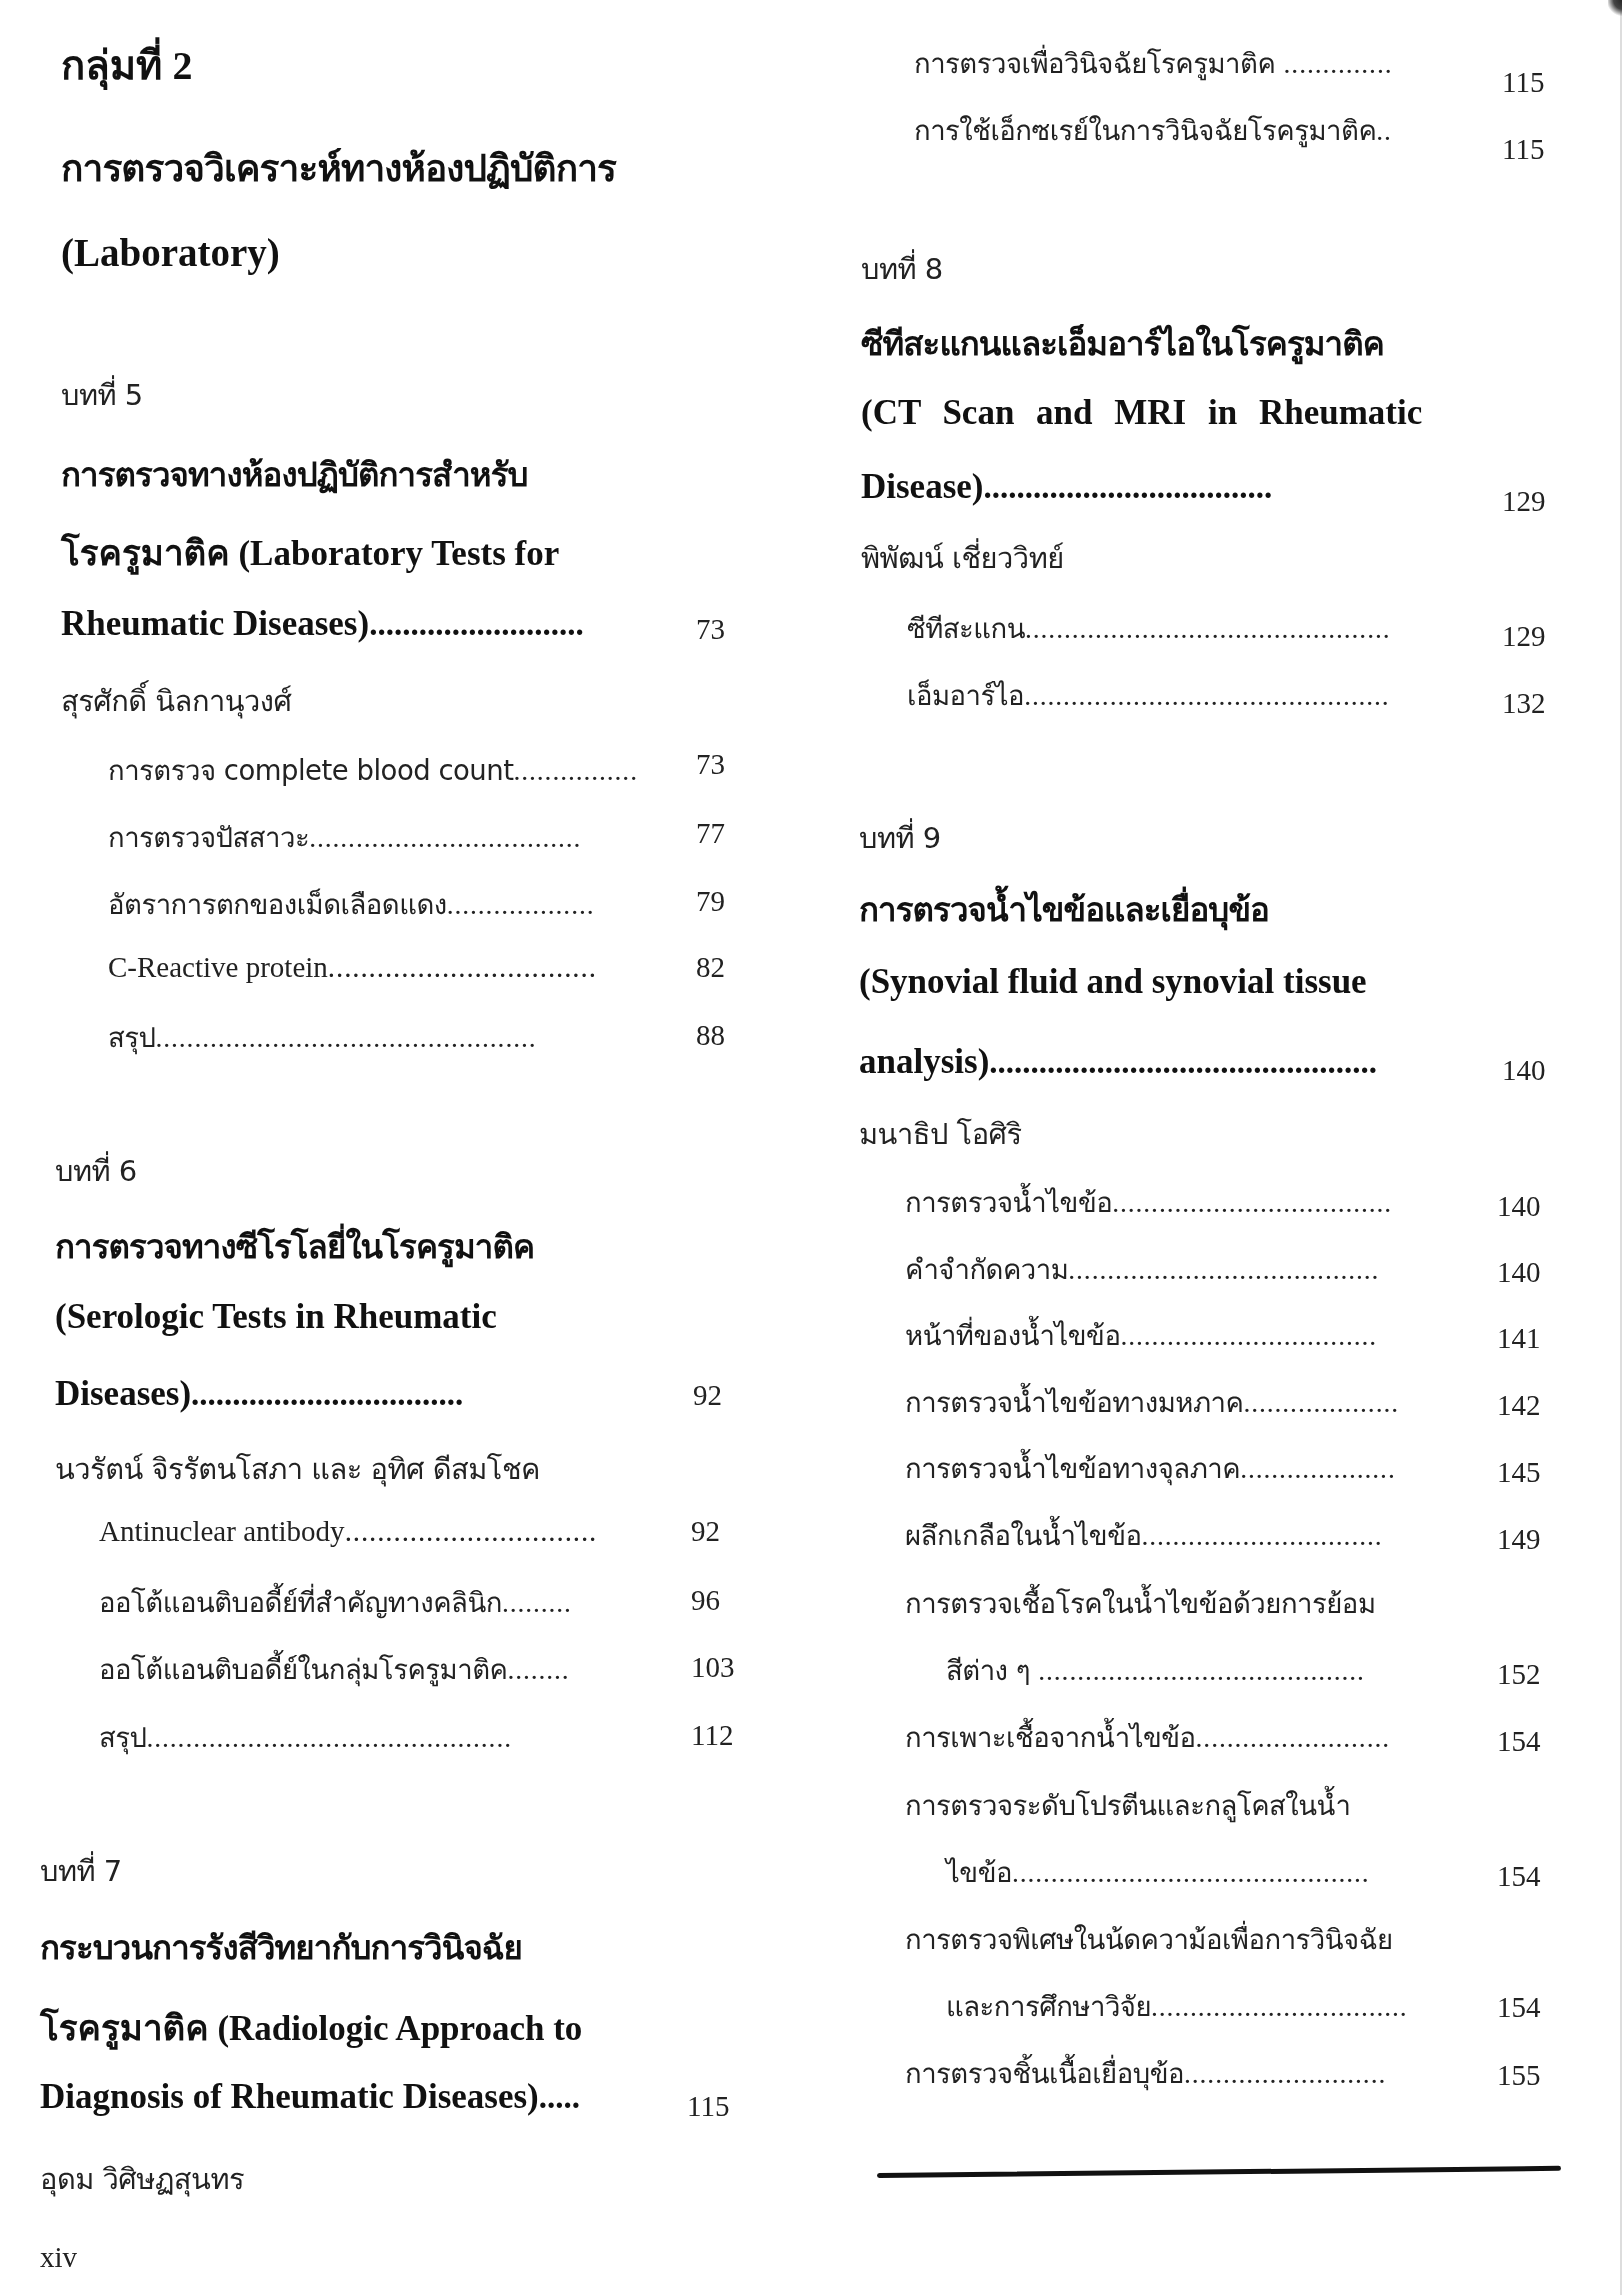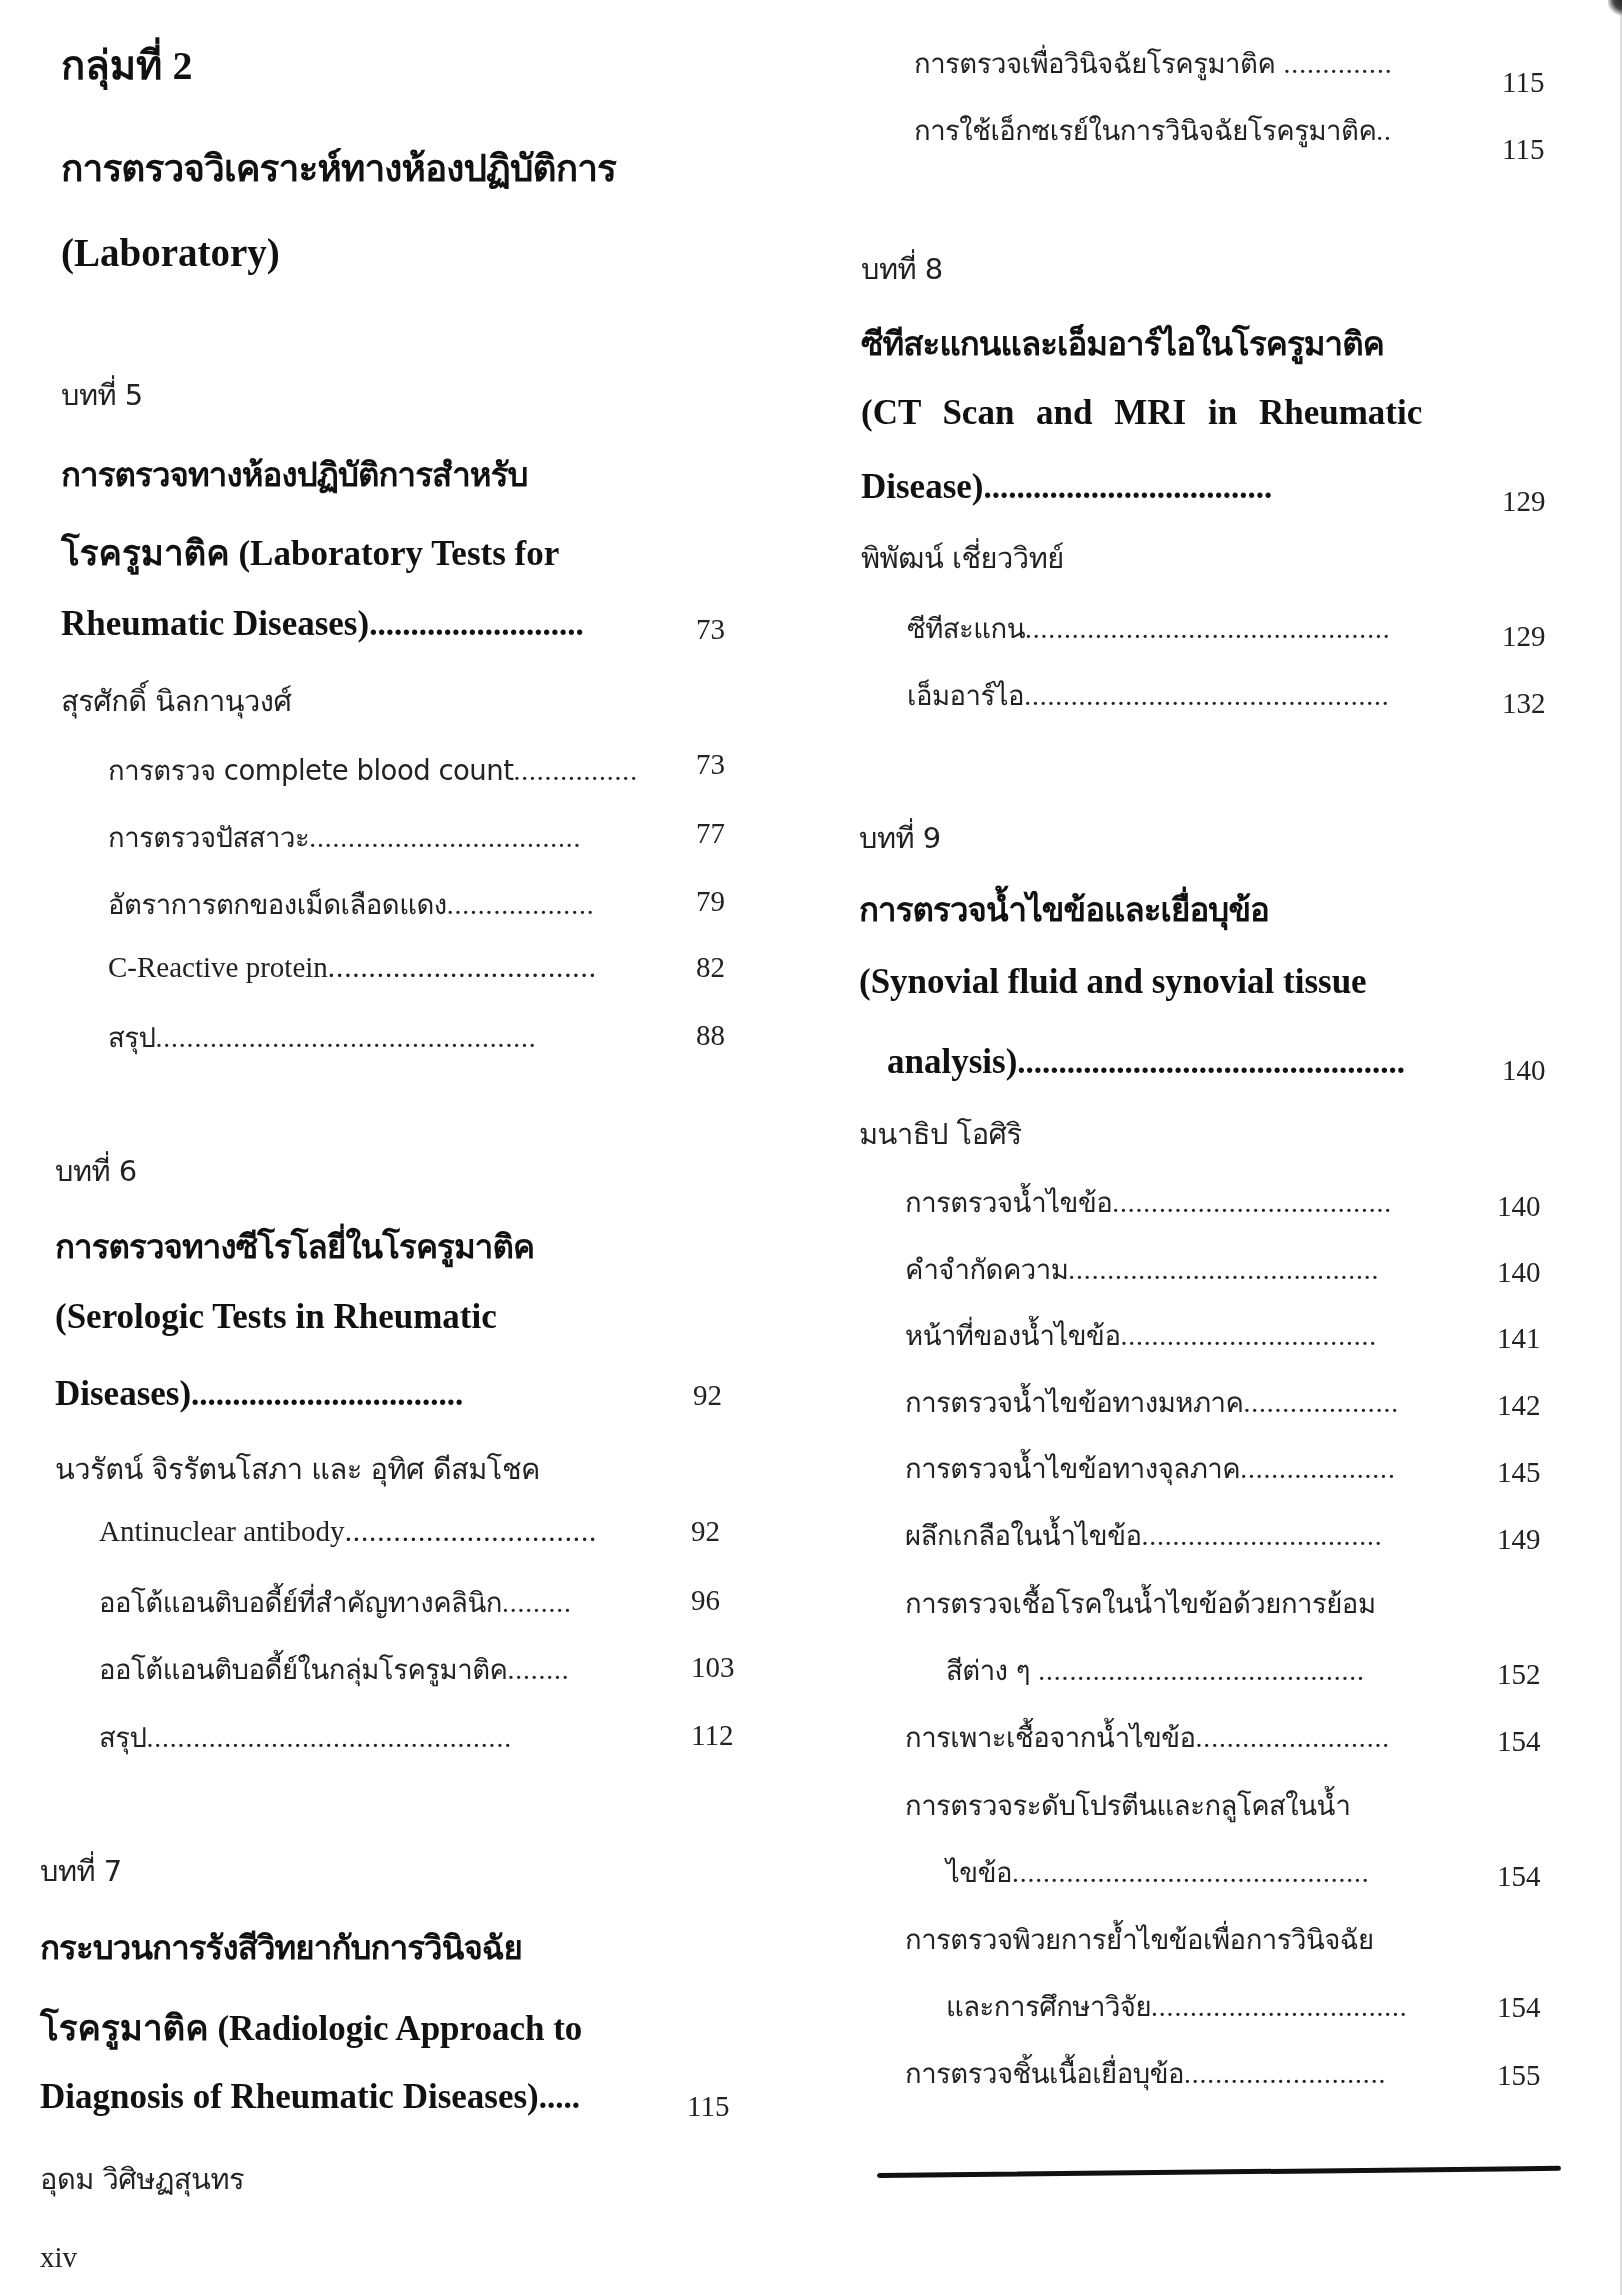--- a/index.html
+++ b/index.html
@@ -112,21 +112,21 @@
 
   <div class="abs entry" style="left:907px;top:606px;"><span>ซีทีสะแกน</span><span class="dots">...............................................</span></div>
   <div class="abs page" style="left:1502px;top:620px;">129</div>
 
   <div class="abs entry" style="left:907px;top:673px;"><span>เอ็มอาร์ไอ</span><span class="dots">...............................................</span></div>
   <div class="abs page" style="left:1502px;top:687px;">132</div>
 
   <div class="abs chap-label" style="left:859px;top:815px;">บทที่ 9</div>
   <div class="abs chap-title" style="left:859px;top:883px;">การตรวจน้ำไขข้อและเยื่อบุข้อ</div>
   <div class="abs chap-en" style="left:859px;top:962px;">(Synovial fluid and synovial tissue</div>
-  <div class="abs chap-en" style="left:859px;top:1042px;margin-left:28px;">
+  <div class="abs chap-en" style="left:859px;top:1042px;">
     <span>analysis)</span><span class="bold-dots">...............................................</span>
   </div>
   <div class="abs page" style="left:1502px;top:1054px;">140</div>
   <div class="abs author" style="left:859px;top:1111px;">มนาธิป โอศิริ</div>
 
   <div>
     <div class="abs entry" style="left:905px;top:1180px;"><span>การตรวจน้ำไขข้อ</span><span class="dots">....................................</span></div>
     <div class="abs page" style="left:1497px;top:1190px;">140</div>
 
     <div class="abs entry" style="left:905px;top:1247px;"><span>คำจำกัดความ</span><span class="dots">........................................</span></div>
@@ -148,21 +148,21 @@
     <div class="abs entry" style="left:946px;top:1648px;"><span>สีต่าง ๆ</span> <span class="dots">..........................................</span></div>
     <div class="abs page" style="left:1497px;top:1658px;">152</div>
 
     <div class="abs entry" style="left:905px;top:1715px;text-align:right;"><span>การเพาะเชื้อจากน้ำไขข้อ</span><span class="dots">.........................</span></div>
     <div class="abs page" style="left:1497px;top:1725px;">154</div>
 
     <div class="abs entry" style="left:905px;top:1783px;"><span>การตรวจระดับโปรตีนและกลูโคสในน้ำ</span></div>
     <div class="abs entry" style="left:946px;top:1850px;"><span>ไขข้อ</span><span class="dots">..............................................</span></div>
     <div class="abs page" style="left:1497px;top:1860px;">154</div>
 
-    <div class="abs entry" style="left:905px;top:1917px;"><span>การตรวจพิวยการย้ำไขข้อเพื่อการวินิจฉัย</span></div>
+    <div class="abs entry" style="left:905px;top:1917px;"><span>การตรวจพิเศษในน้ดความ้อเพื่อการวินิจฉัย</span></div>
     <div class="abs entry" style="left:946px;top:1984px;"><span>และการศึกษาวิจัย</span><span class="dots">.................................</span></div>
     <div class="abs page" style="left:1497px;top:1991px;">154</div>
 
     <div class="abs entry" style="left:905px;top:2051px;"><span>การตรวจชิ้นเนื้อเยื่อบุข้อ</span><span class="dots">..........................</span></div>
     <div class="abs page" style="left:1497px;top:2059px;">155</div>
   </div>
 
   <div class="rule"></div>
 </div>
 

